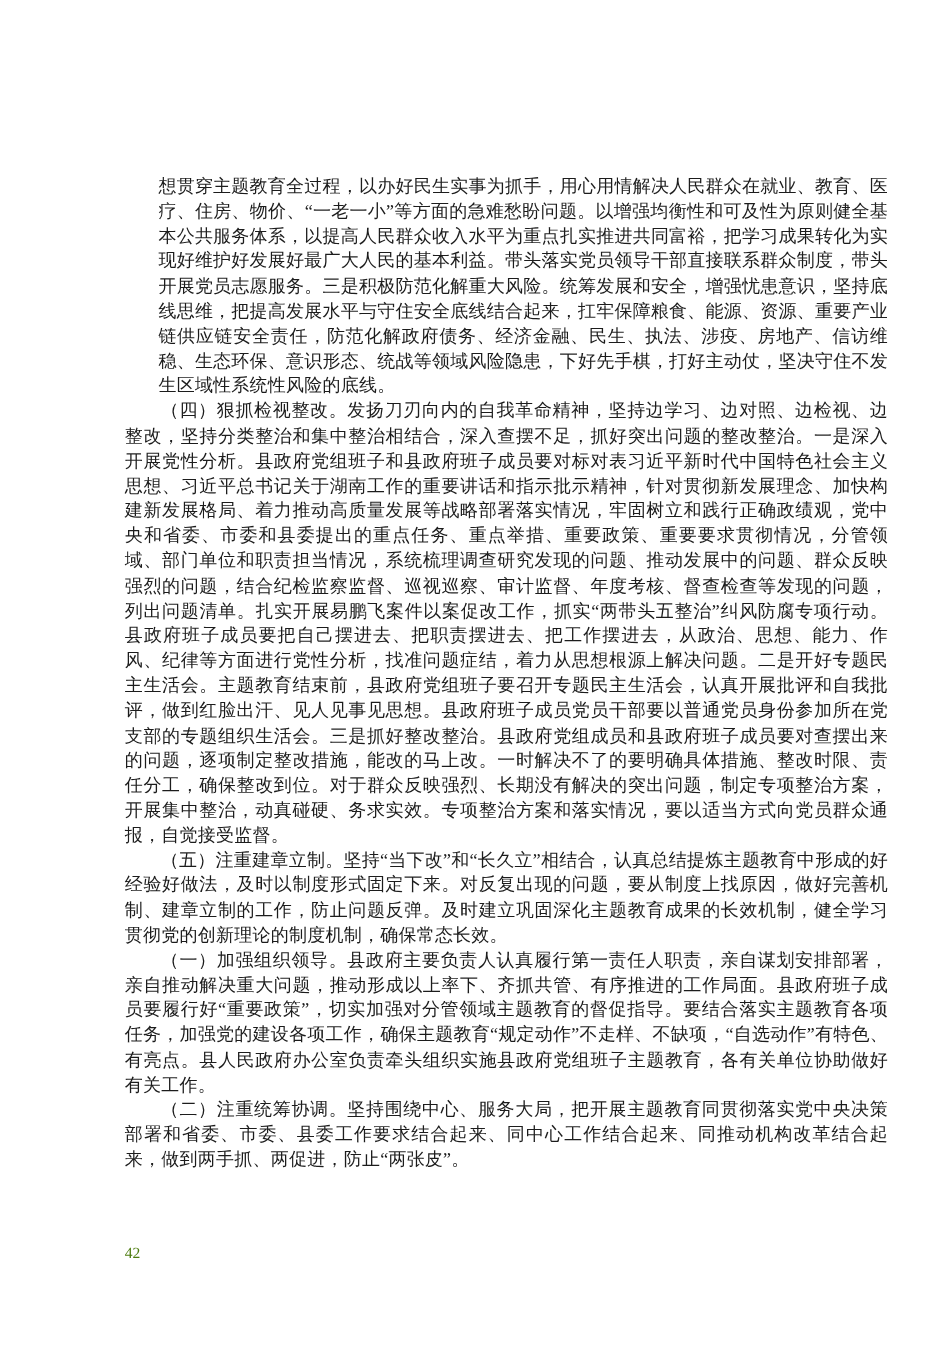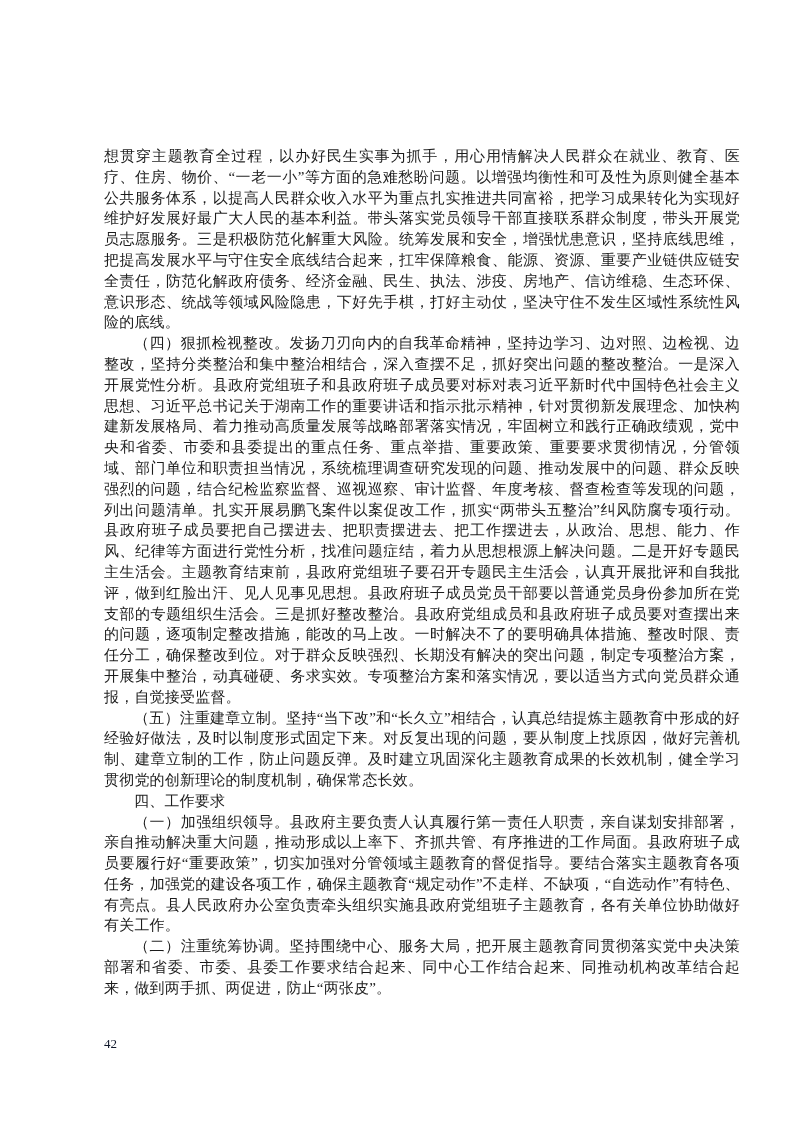--- a/index.html
+++ b/index.html
@@ -26,36 +26,36 @@
     text-align: justify;
     letter-spacing: 0.2px;
   }
   .content p {
     margin: 0;
     padding: 0;
     text-indent: 2em;
   }
   .content p.continuation {
     text-indent: 0;
+    margin-left: 28px;
   }
   .page-number {
     position: absolute;
     left: 104px;
     top: 1036px;
     font-size: 13px;
-    color: #0f172a;
+    color: #4d7c0f;
     font-family: "Liberation Serif", "DejaVu Serif", serif;
   }
 </style>
 </head>
 <body>
 
 <div class="page">
   <div class="content">
     <p class="continuation">想贯穿主题教育全过程，以办好民生实事为抓手，用心用情解决人民群众在就业、教育、医疗、住房、物价、“一老一小”等方面的急难愁盼问题。以增强均衡性和可及性为原则健全基本公共服务体系，以提高人民群众收入水平为重点扎实推进共同富裕，把学习成果转化为实现好维护好发展好最广大人民的基本利益。带头落实党员领导干部直接联系群众制度，带头开展党员志愿服务。三是积极防范化解重大风险。统筹发展和安全，增强忧患意识，坚持底线思维，把提高发展水平与守住安全底线结合起来，扛牢保障粮食、能源、资源、重要产业链供应链安全责任，防范化解政府债务、经济金融、民生、执法、涉疫、房地产、信访维稳、生态环保、意识形态、统战等领域风险隐患，下好先手棋，打好主动仗，坚决守住不发生区域性系统性风险的底线。</p>
     <p>（四）狠抓检视整改。发扬刀刃向内的自我革命精神，坚持边学习、边对照、边检视、边整改，坚持分类整治和集中整治相结合，深入查摆不足，抓好突出问题的整改整治。一是深入开展党性分析。县政府党组班子和县政府班子成员要对标对表习近平新时代中国特色社会主义思想、习近平总书记关于湖南工作的重要讲话和指示批示精神，针对贯彻新发展理念、加快构建新发展格局、着力推动高质量发展等战略部署落实情况，牢固树立和践行正确政绩观，党中央和省委、市委和县委提出的重点任务、重点举措、重要政策、重要要求贯彻情况，分管领域、部门单位和职责担当情况，系统梳理调查研究发现的问题、推动发展中的问题、群众反映强烈的问题，结合纪检监察监督、巡视巡察、审计监督、年度考核、督查检查等发现的问题，列出问题清单。扎实开展易鹏飞案件以案促改工作，抓实“两带头五整治”纠风防腐专项行动。县政府班子成员要把自己摆进去、把职责摆进去、把工作摆进去，从政治、思想、能力、作风、纪律等方面进行党性分析，找准问题症结，着力从思想根源上解决问题。二是开好专题民主生活会。主题教育结束前，县政府党组班子要召开专题民主生活会，认真开展批评和自我批评，做到红脸出汗、见人见事见思想。县政府班子成员党员干部要以普通党员身份参加所在党支部的专题组织生活会。三是抓好整改整治。县政府党组成员和县政府班子成员要对查摆出来的问题，逐项制定整改措施，能改的马上改。一时解决不了的要明确具体措施、整改时限、责任分工，确保整改到位。对于群众反映强烈、长期没有解决的突出问题，制定专项整治方案，开展集中整治，动真碰硬、务求实效。专项整治方案和落实情况，要以适当方式向党员群众通报，自觉接受监督。</p>
     <p>（五）注重建章立制。坚持“当下改”和“长久立”相结合，认真总结提炼主题教育中形成的好经验好做法，及时以制度形式固定下来。对反复出现的问题，要从制度上找原因，做好完善机制、建章立制的工作，防止问题反弹。及时建立巩固深化主题教育成果的长效机制，健全学习贯彻党的创新理论的制度机制，确保常态长效。</p>
-    <p>四、工作要求</p>
     <p>（一）加强组织领导。县政府主要负责人认真履行第一责任人职责，亲自谋划安排部署，亲自推动解决重大问题，推动形成以上率下、齐抓共管、有序推进的工作局面。县政府班子成员要履行好“重要政策”，切实加强对分管领域主题教育的督促指导。要结合落实主题教育各项任务，加强党的建设各项工作，确保主题教育“规定动作”不走样、不缺项，“自选动作”有特色、有亮点。县人民政府办公室负责牵头组织实施县政府党组班子主题教育，各有关单位协助做好有关工作。</p>
     <p>（二）注重统筹协调。坚持围绕中心、服务大局，把开展主题教育同贯彻落实党中央决策部署和省委、市委、县委工作要求结合起来、同中心工作结合起来、同推动机构改革结合起来，做到两手抓、两促进，防止“两张皮”。</p>
   </div>
   <div class="page-number">42</div>
 </div>
 
 </body></html>

